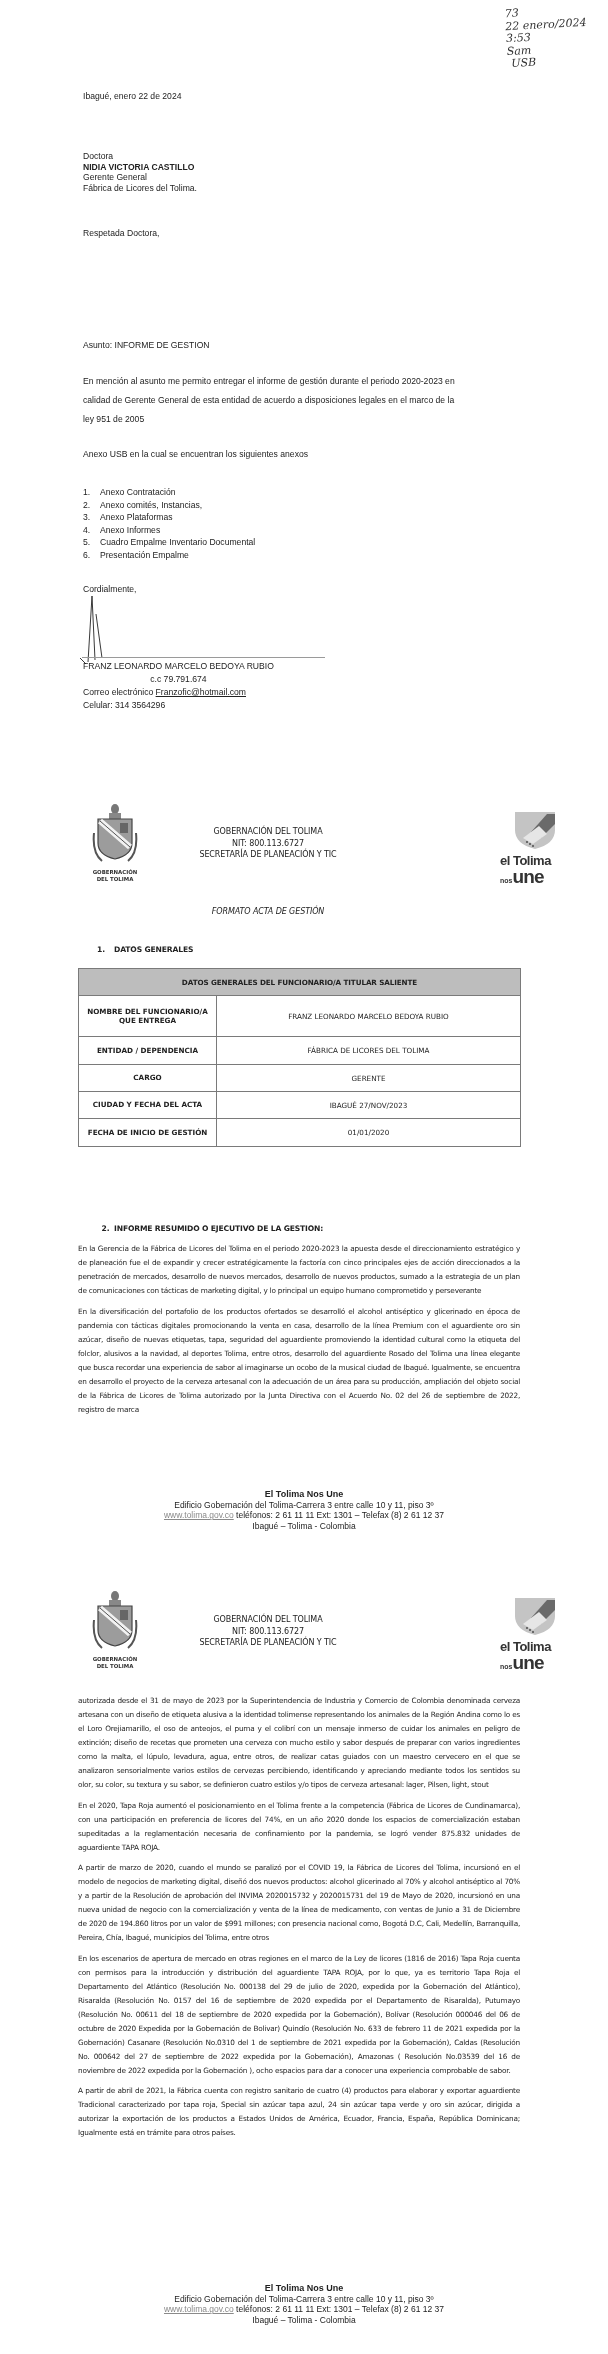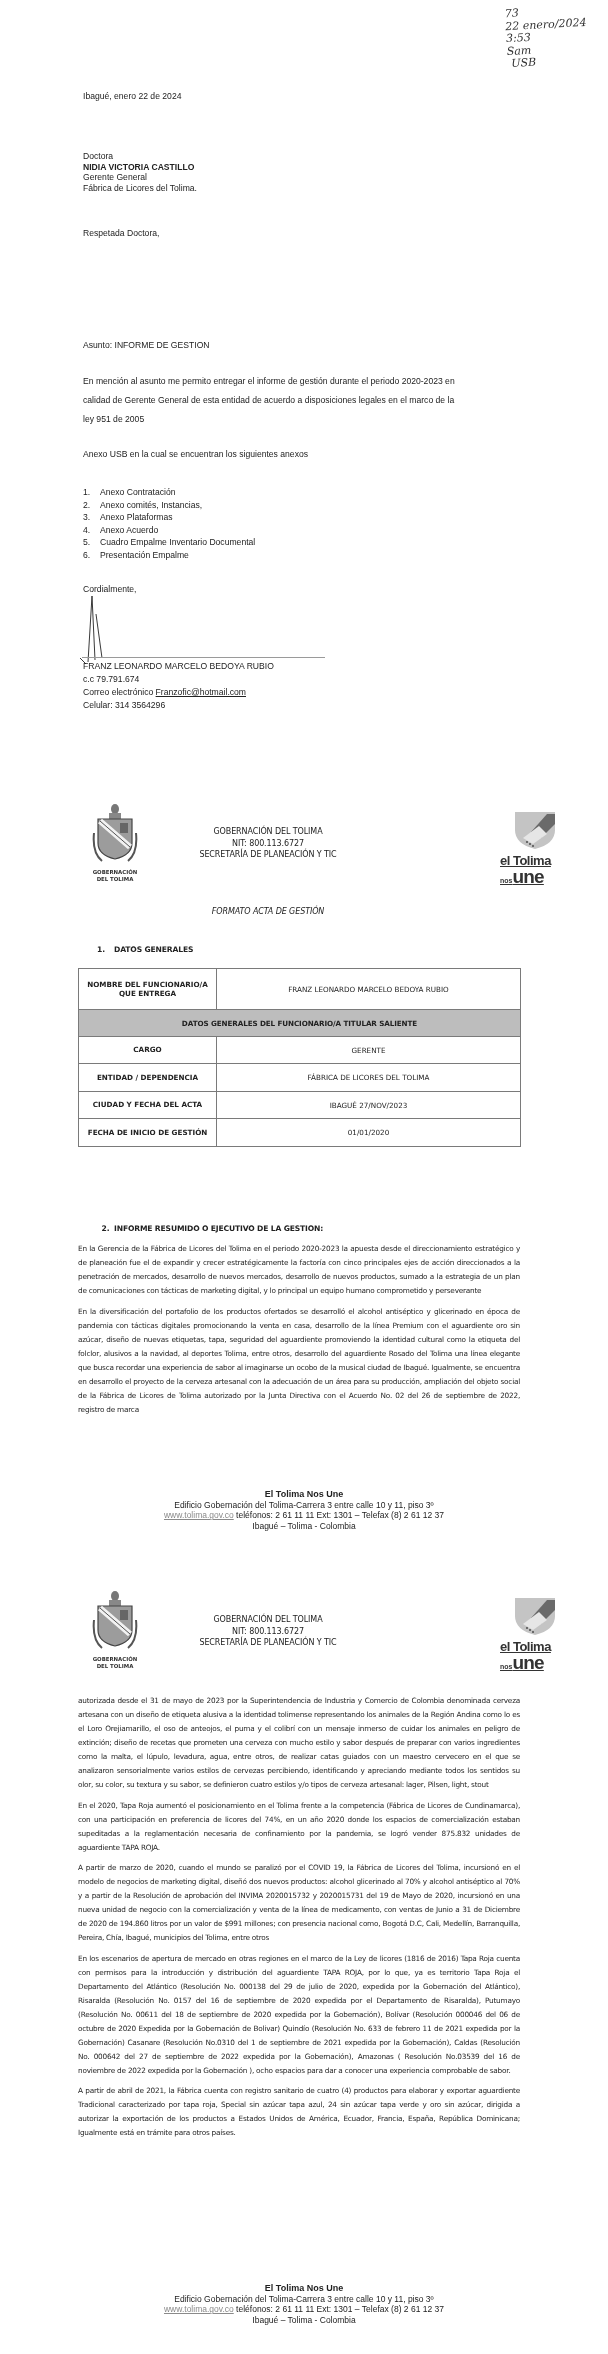--- a/index.html
+++ b/index.html
@@ -22,21 +22,21 @@
   table.datos td, table.datos th { border: 1px solid #7a7a7a; text-align: center; vertical-align: middle; }
   table.datos th { background: #bdbdbd; font-weight: bold; height: 27px; letter-spacing: -0.1px; }
   table.datos td.k { font-weight: bold; width: 138px; line-height: 9.5px; padding: 1px 3px; }
   table.datos td.v { width: 304px; }
   .body-text { font-family: "DejaVu Sans", sans-serif; font-size: 7.3px; line-height: 14px; color: #262626; text-align: justify; width: 442px; letter-spacing: -0.22px; }
   .body-text p { margin-bottom: 6.5px; }
   .footer { text-align: center; width: 608px; left: 0; font-family: "Liberation Sans", sans-serif; font-size: 8.5px; line-height: 10.6px; color: #222; }
   .footer .fb { font-weight: bold; font-size: 9px; }
   .footer a { color: #8a8a8a; text-decoration: underline; }
   .logo-label { font-family: "DejaVu Sans", sans-serif; font-size: 5.4px; font-weight: bold; text-align: center; line-height: 7px; color: #333; width: 60px; }
-  .une-word { font-family: "Liberation Sans", sans-serif; font-weight: bold; color: #333; line-height: 1; text-decoration: underline; }
+  .une-word { font-family: "Liberation Sans", sans-serif; font-weight: bold; color: #333; line-height: 1; }
 </style>
 </head>
 <body>
 
 <div>
 
   <div class="abs hand" style="left:506px; top:6px;">
     <div>73</div>
     <div>22 enero/2024</div>
     <div>3:53</div>
@@ -69,21 +69,21 @@
     <li>
         <span class="n">2.</span>
         <span>Anexo comités, Instancias,</span>
       </li>
     <li>
         <span class="n">3.</span>
         <span>Anexo Plataformas</span>
       </li>
     <li>
         <span class="n">4.</span>
-        <span>Anexo Acuerdo</span>
+        <span>Anexo Informes</span>
       </li>
     <li>
         <span class="n">5.</span>
         <span>Cuadro Empalme Inventario Documental</span>
       </li>
     <li>
         <span class="n">6.</span>
         <span>Presentación Empalme</span>
       </li>
   </ol>
@@ -91,21 +91,21 @@
   <div class="abs letter" style="left:83px; top:584px;">Cordialmente,</div>
 
   <svg class="abs" style="left:78px; top:594px;" width="30" height="72" viewBox="0 0 30 72">
     <path d="M14 2 L10 68 M14 2 L17 66 M18 20 L24 64 M2 64 L8 70" stroke="#222" stroke-width="0.9" fill="none"></path>
   </svg>
 
   <div class="abs sigline" style="left:82px; top:657px;"></div>
 
   <div class="abs letter" style="left:83px; top:660px;">
     <div style="line-height:13px;">FRANZ LEONARDO MARCELO BEDOYA RUBIO</div>
-    <div style="line-height:13px;">c.c  79.791.674</div>
+    <div style="line-height:13px;text-align:center;">c.c  79.791.674</div>
     <div style="line-height:13px;"><span>Correo electrónico </span><span class="email">Franzofic@hotmail.com</span></div>
     <div style="line-height:13px;">Celular:   314 3564296</div>
   </div>
 </div>
 
 <div>
 
   <div class="abs" style="left:92px; top:803px;">
     <svg width="46" height="60" viewBox="0 0 46 60">
       <ellipse cx="23" cy="6" rx="4" ry="5" fill="#777"></ellipse>
@@ -145,34 +145,34 @@
   </div>
 
   <div class="abs hdr-text" style="top:906px;font-style:italic;">FORMATO ACTA DE GESTIÓN</div>
 
   <div class="abs sec-title" style="left:97px; top:945px;">
     <span class="num">1.</span><span>DATOS GENERALES</span>
   </div>
 
   <table class="abs datos" style="left:78px; top:968px; width:443px;">
     <tbody>
-        <tr style="height:41px;">
+        <tr>
+      <th colspan="2">DATOS GENERALES DEL FUNCIONARIO/A TITULAR SALIENTE</th>
+    </tr>
+    <tr style="height:41px;">
       <td class="k">NOMBRE DEL FUNCIONARIO/A QUE ENTREGA</td>
       <td class="v">FRANZ LEONARDO MARCELO BEDOYA RUBIO</td>
     </tr>
-    <tr>
-      <th colspan="2">DATOS GENERALES DEL FUNCIONARIO/A TITULAR SALIENTE</th>
+    <tr style="height:28px;">
+      <td class="k">ENTIDAD / DEPENDENCIA</td>
+      <td class="v">FÁBRICA DE LICORES DEL TOLIMA</td>
     </tr>
     <tr style="height:27px;">
       <td class="k">CARGO</td>
       <td class="v">GERENTE</td>
-    </tr>
-    <tr style="height:28px;">
-      <td class="k">ENTIDAD / DEPENDENCIA</td>
-      <td class="v">FÁBRICA DE LICORES DEL TOLIMA</td>
     </tr>
     <tr style="height:27px;">
       <td class="k">CIUDAD Y FECHA DEL ACTA</td>
       <td class="v">IBAGUÉ 27/NOV/2023</td>
     </tr>
     <tr style="height:28px;">
       <td class="k">FECHA DE INICIO DE GESTIÓN</td>
       <td class="v">01/01/2020</td>
     </tr>
   </tbody>

